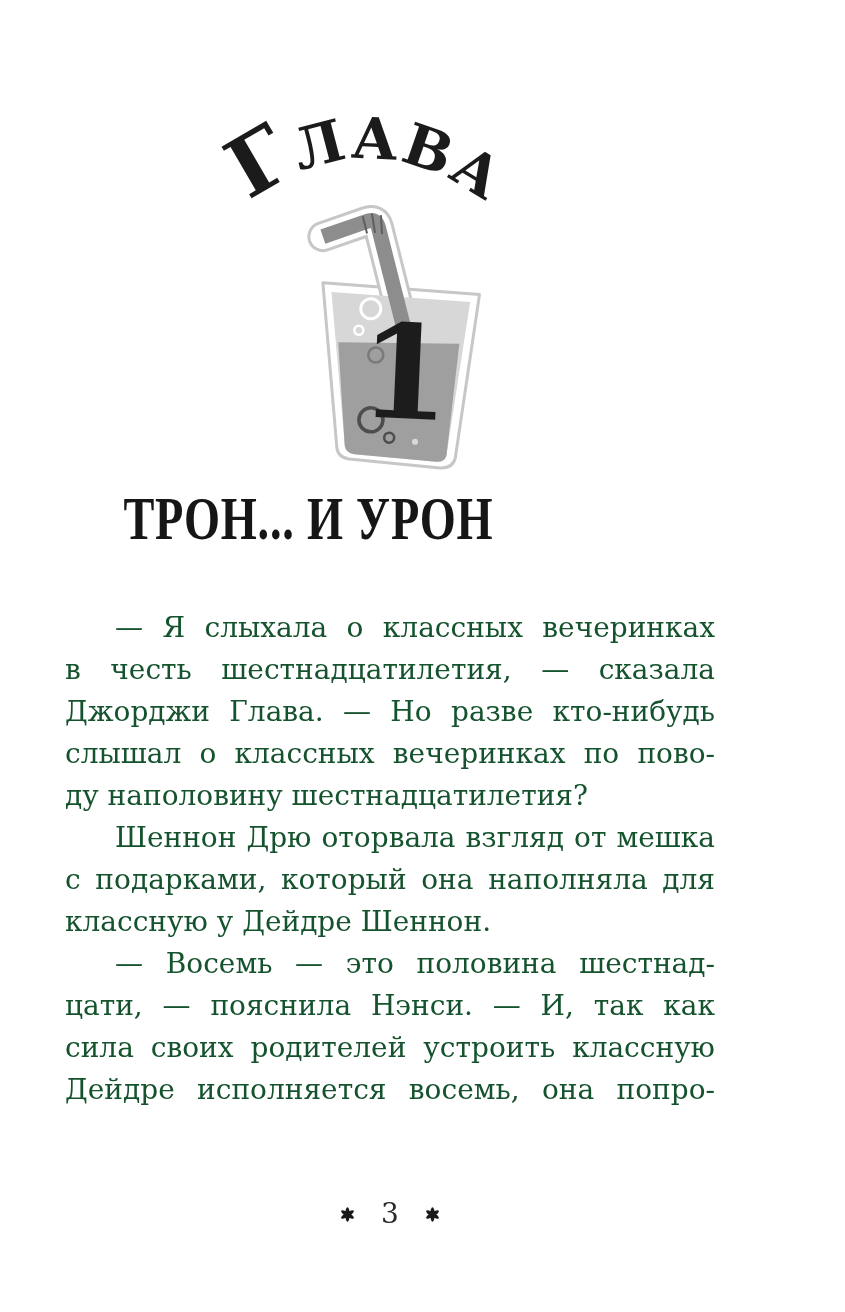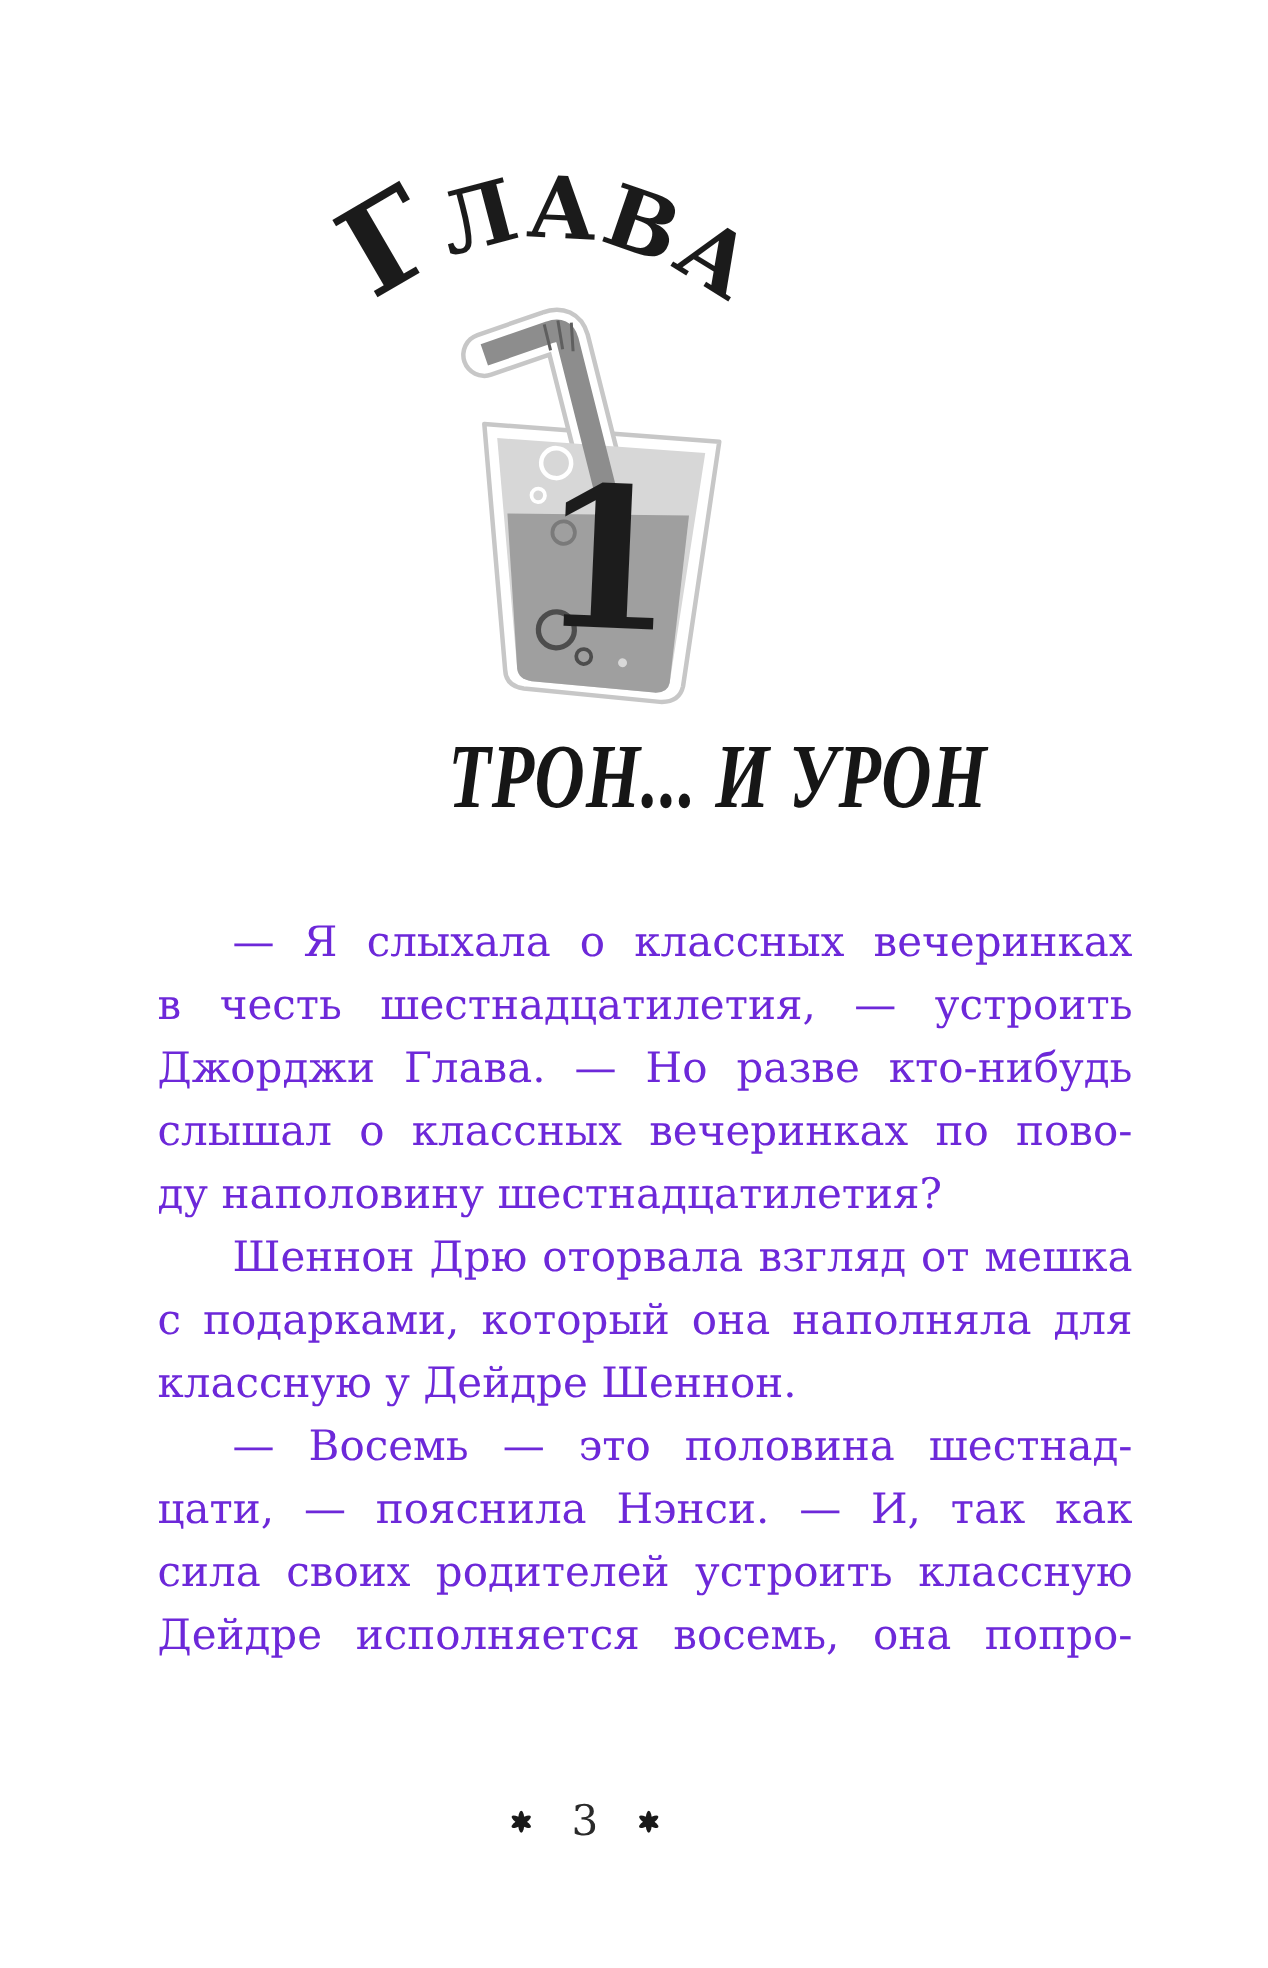--- a/index.html
+++ b/index.html
@@ -24,39 +24,38 @@
   .cup-svg { position:absolute; left:286px; top:203px; overflow:visible; }
   .cup-num {
     font-family:"DejaVu Serif", serif;
     font-weight:bold;
     font-size:130px;
   }
 
   
   .title-row {
     position:absolute; left:65px; top:484px; width:650px;
-    text-align:right;
-    font-style:italic;
+    text-align:left;
   }
   .title-row .title-inner {
     display:inline-block;
     transform:scaleX(0.76);
     transform-origin:50% 50%;
     font-family:"Liberation Serif","DejaVu Serif",serif;
     font-weight:bold;
     font-size:61px;
     letter-spacing:1px;
     color:#161616;
     white-space:nowrap;
   }
 
   
   .body-text {
     position:absolute; left:65px; top:607px; width:650px;
-    font-size:28px; line-height:42px; color:#6d28d9;margin-left:40px;
+    font-size:28px; line-height:42px; color:#14532d;
   }
   .body-text .line {
     text-align:justify;
     text-align-last:justify;
   }
   .body-text .line.last { text-align-last:left; }
   .body-text .line.first { padding-left:50px; }
 
   
   .footer {
@@ -115,21 +114,21 @@
     </g>
   </svg>
 
   <div class="title-row">
     <span class="title-inner">ТРОН... И УРОН</span>
   </div>
 
   <div class="body-text">
       <div>
         <div class="line first">— Я слыхала о классных вечеринках</div>
-        <div class="line">в честь шестнадцатилетия, — устроить</div>
+        <div class="line">в честь шестнадцатилетия, — сказала</div>
         <div class="line">Джорджи Глава. — Но разве кто-нибудь</div>
         <div class="line">слышал о классных вечеринках по пово-</div>
         <div class="line last">ду наполовину шестнадцатилетия?</div>
       </div>
       <div>
         <div class="line first">Шеннон Дрю оторвала взгляд от мешка</div>
         <div class="line">с подарками, который она наполняла для</div>
         <div class="line last">классную у Дейдре Шеннон.</div>
       </div>
       <div>

